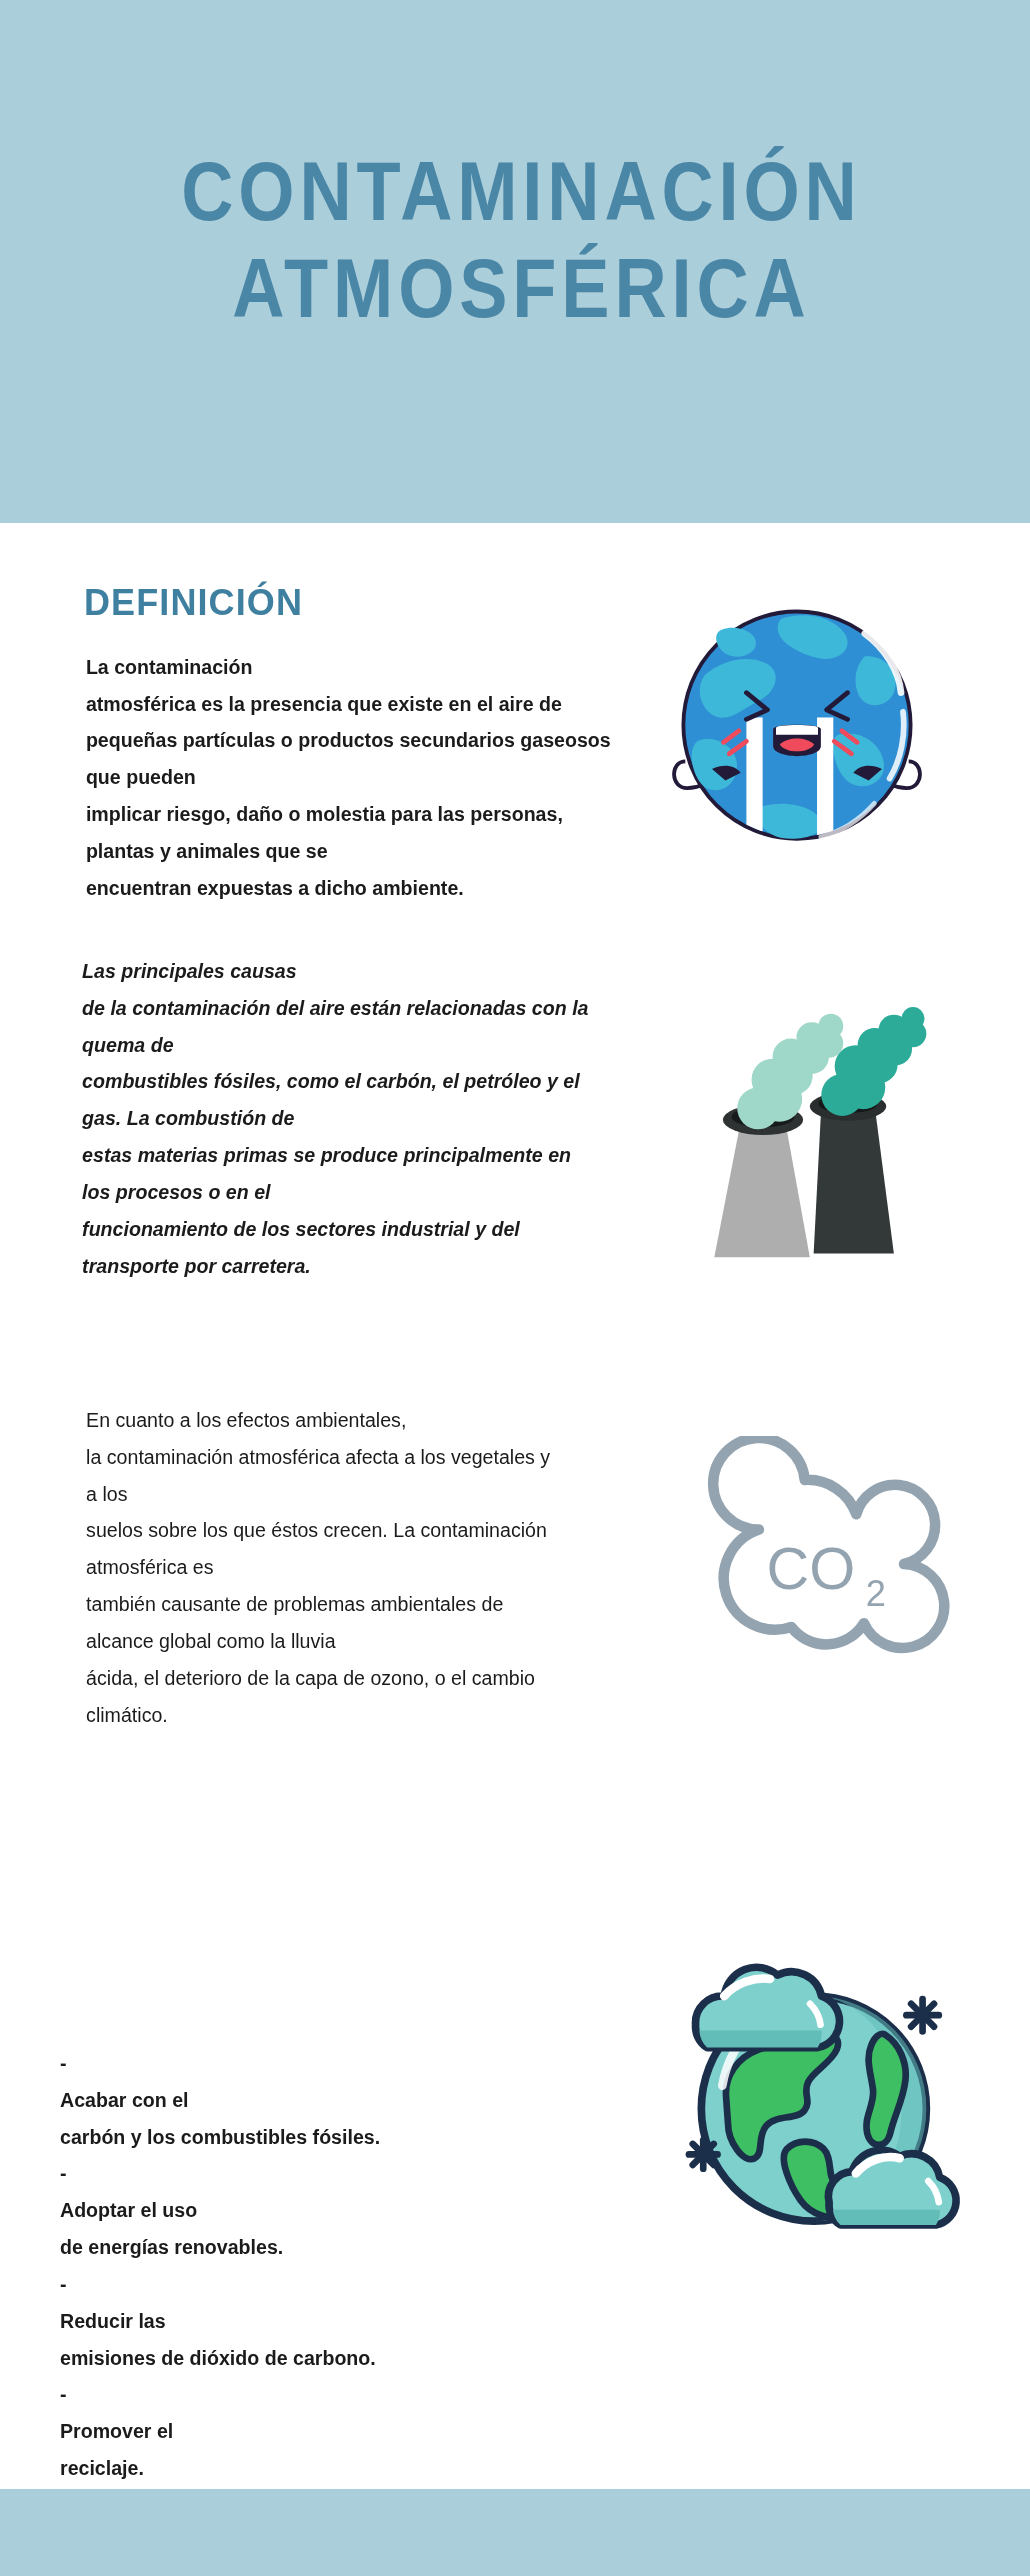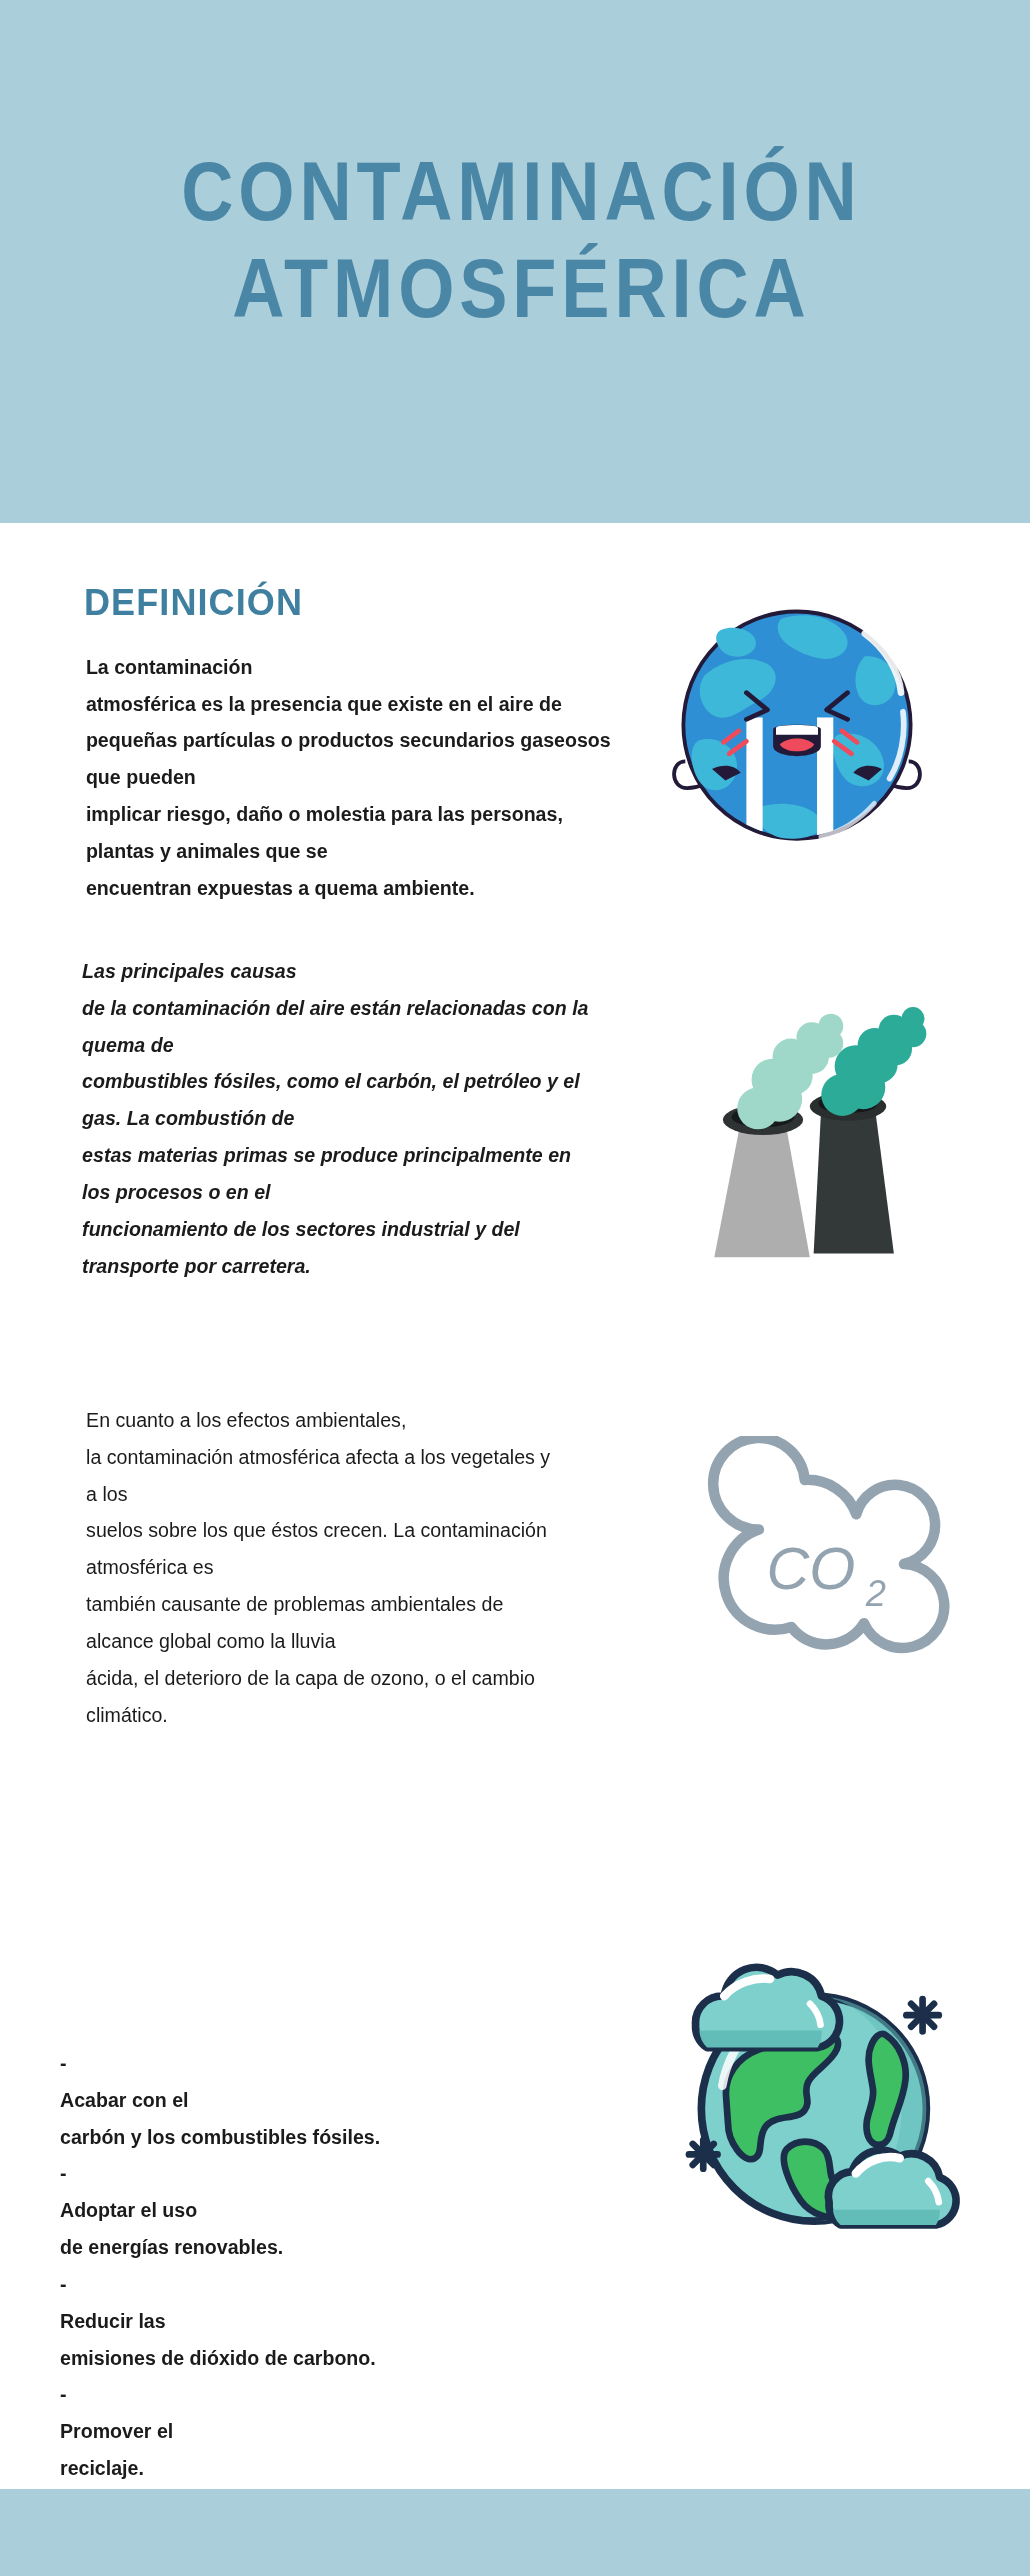--- a/index.html
+++ b/index.html
@@ -63,21 +63,21 @@
   #sec-causas .sec-body { margin-top:29px; margin-left:-1.9px;font-style:italic; }
 
   #sec-efectos { left:88px; top:1336px; width:554px; }
   #sec-efectos .sec-body { margin-top:66px; margin-left:-1.9px; }
 
   #sec-soluciones { left:59px; top:2009px; width:534px; }
   #sec-soluciones .sec-head { font-size:38px; }
   #sec-soluciones .sec-body { margin-top:36px; margin-left:1px; }
 
   
-  .illus { position:absolute;font-style:italic; }
+  .illus { position:absolute; }
   #illus-crying-earth { left:668px; top:601px; width:258px; height:253px; }
   #illus-factories    { left:678px; top:1007px; width:277px; height:258px; }
   #illus-co2-cloud    { left:692px; top:1436px; width:277px; height:234px; }
   #illus-earth-clouds { left:644px; top:1937px; width:334px; height:329px; }
   .illus svg { display:block; width:100%; height:100%; }
 </style>
 </head>
 <body>
 
 <div class="band-top"></div>
@@ -88,21 +88,21 @@
 </div>
 
 <div class="section" id="sec-definicion">
   <div class="sec-head">DEFINICIÓN</div>
   <div class="sec-body bold">La contaminación
 atmosférica es la presencia que existe en el aire de
 pequeñas partículas o productos secundarios gaseosos
 que pueden
 implicar riesgo, daño o molestia para las personas,
 plantas y animales que se
-encuentran expuestas a quema ambiente.</div>
+encuentran expuestas a dicho ambiente.</div>
 </div>
 
 <div class="section" id="sec-causas">
   <div class="sec-body bold">Las principales causas
 de la contaminación del aire están relacionadas con la
 quema de
 combustibles fósiles, como el carbón, el petróleo y el
 gas. La combustión de
 estas materias primas se produce principalmente en
 los procesos o en el

